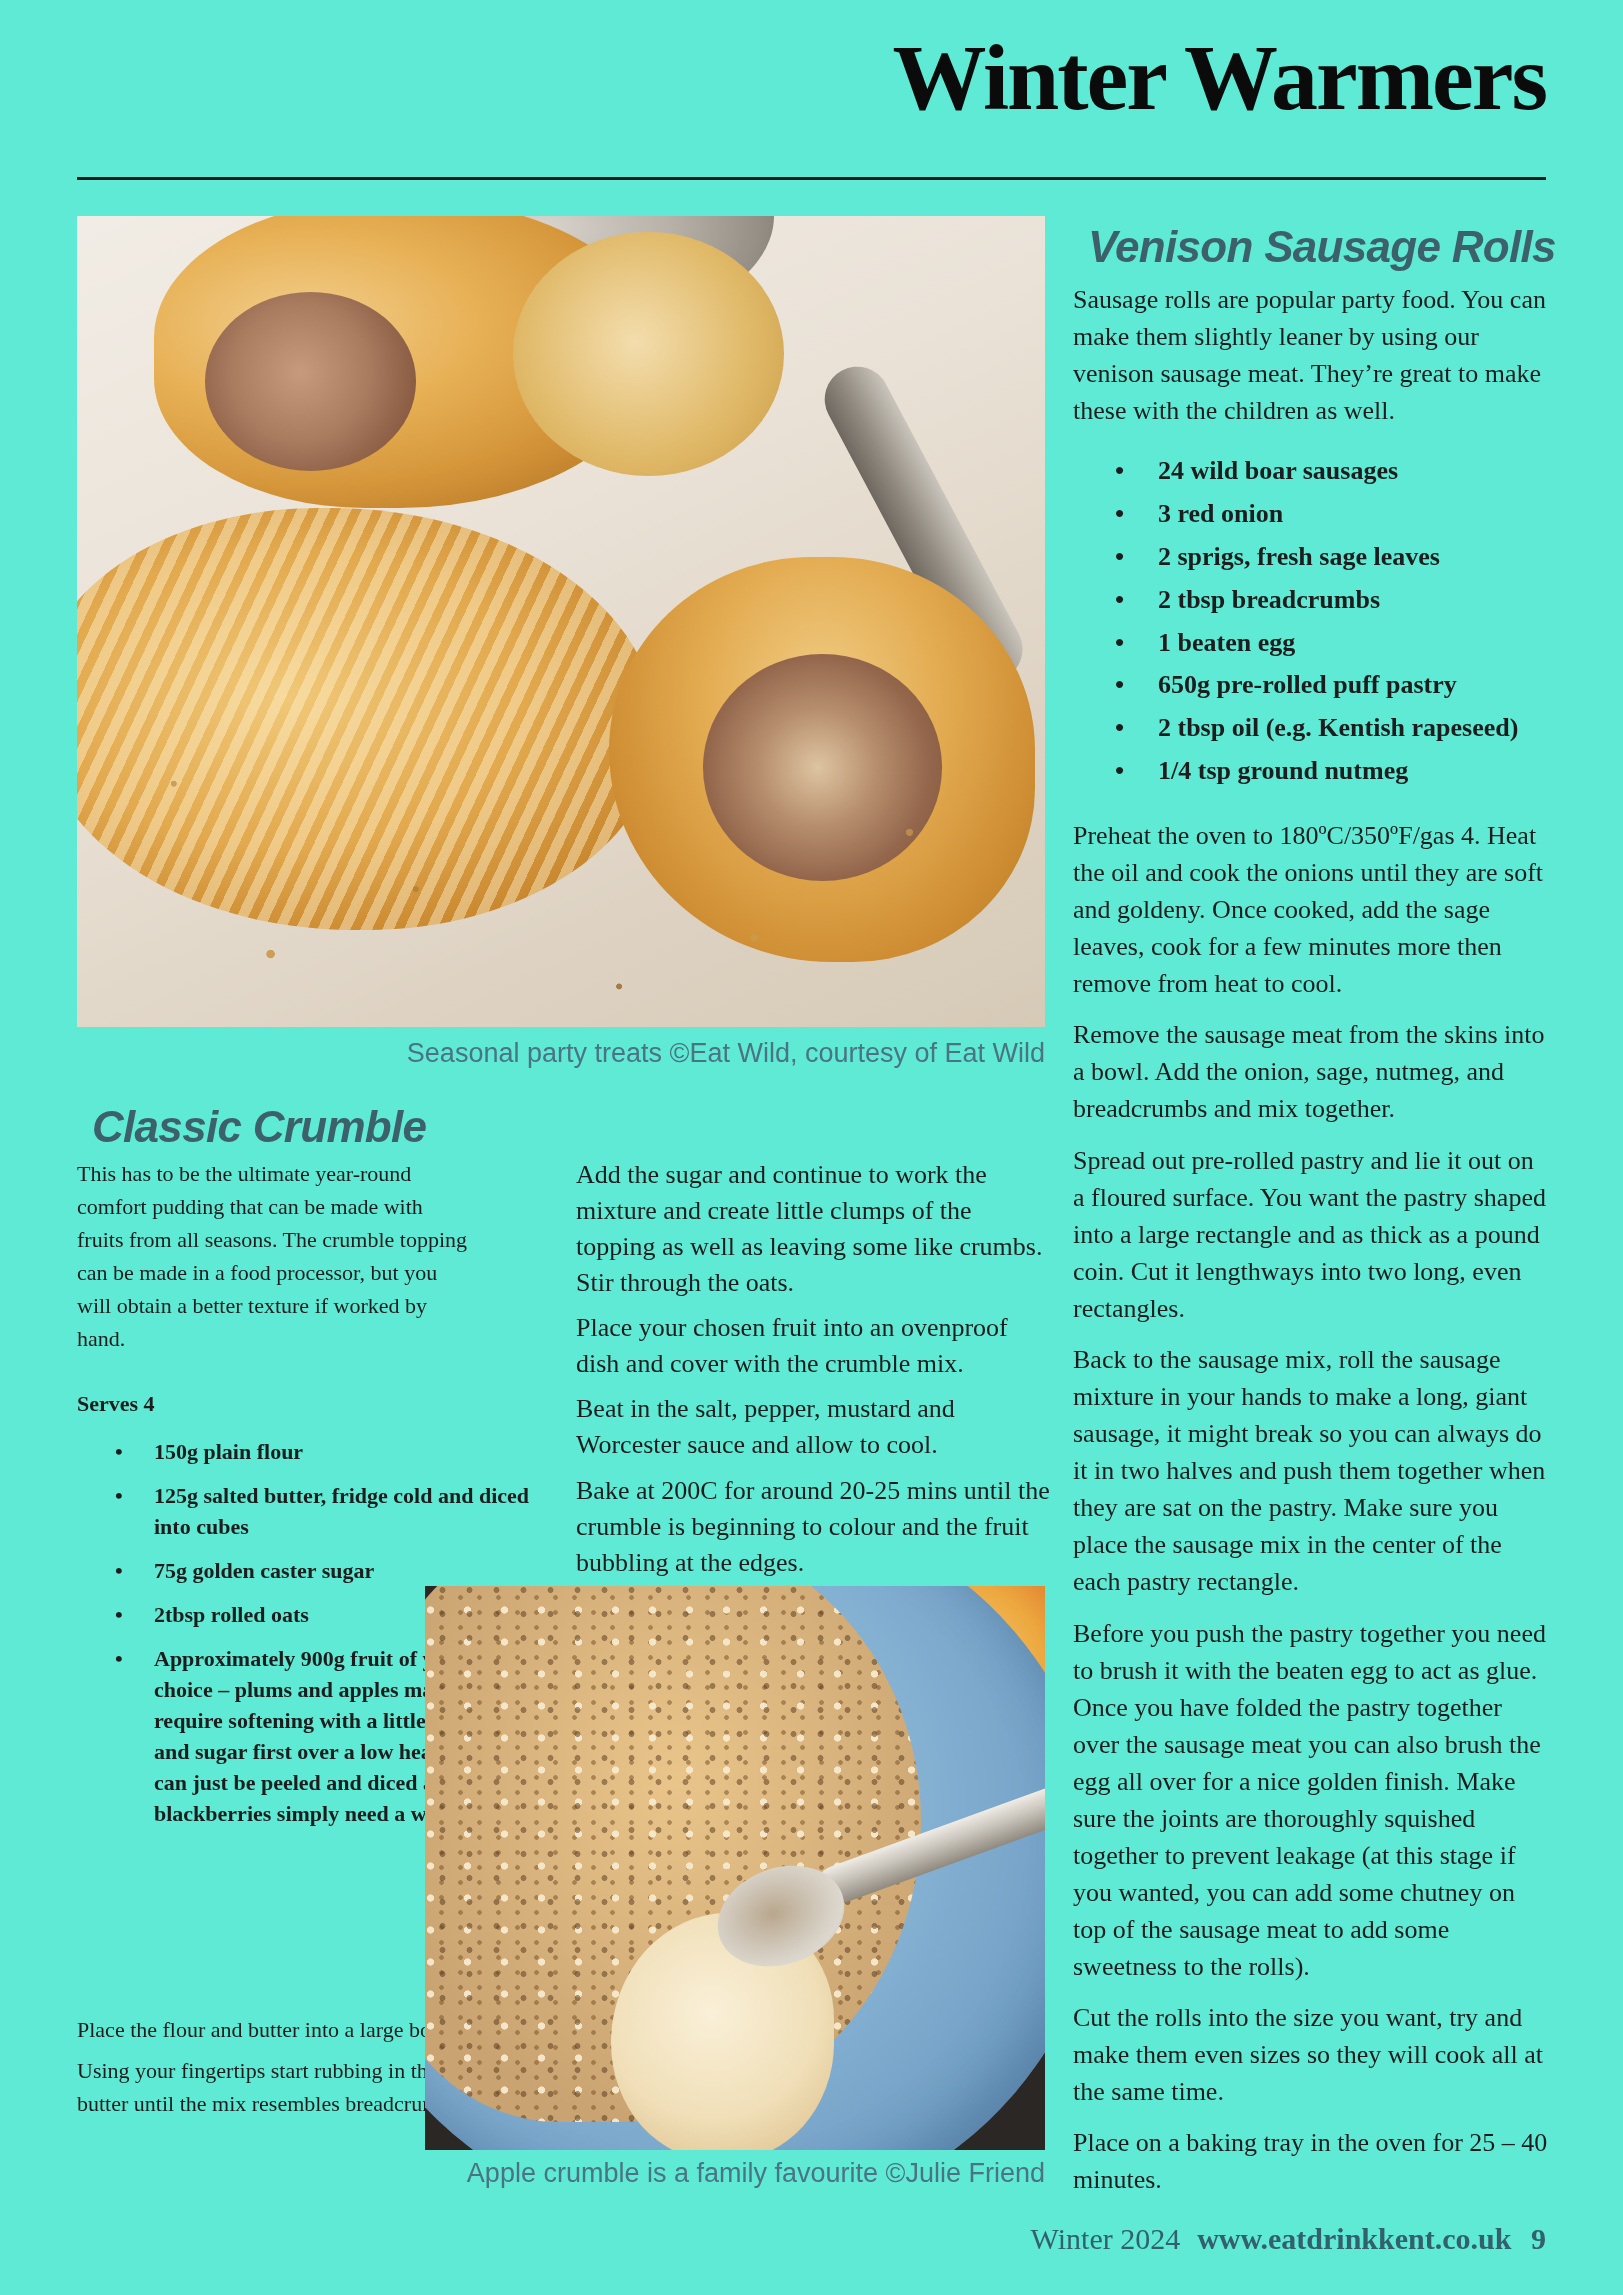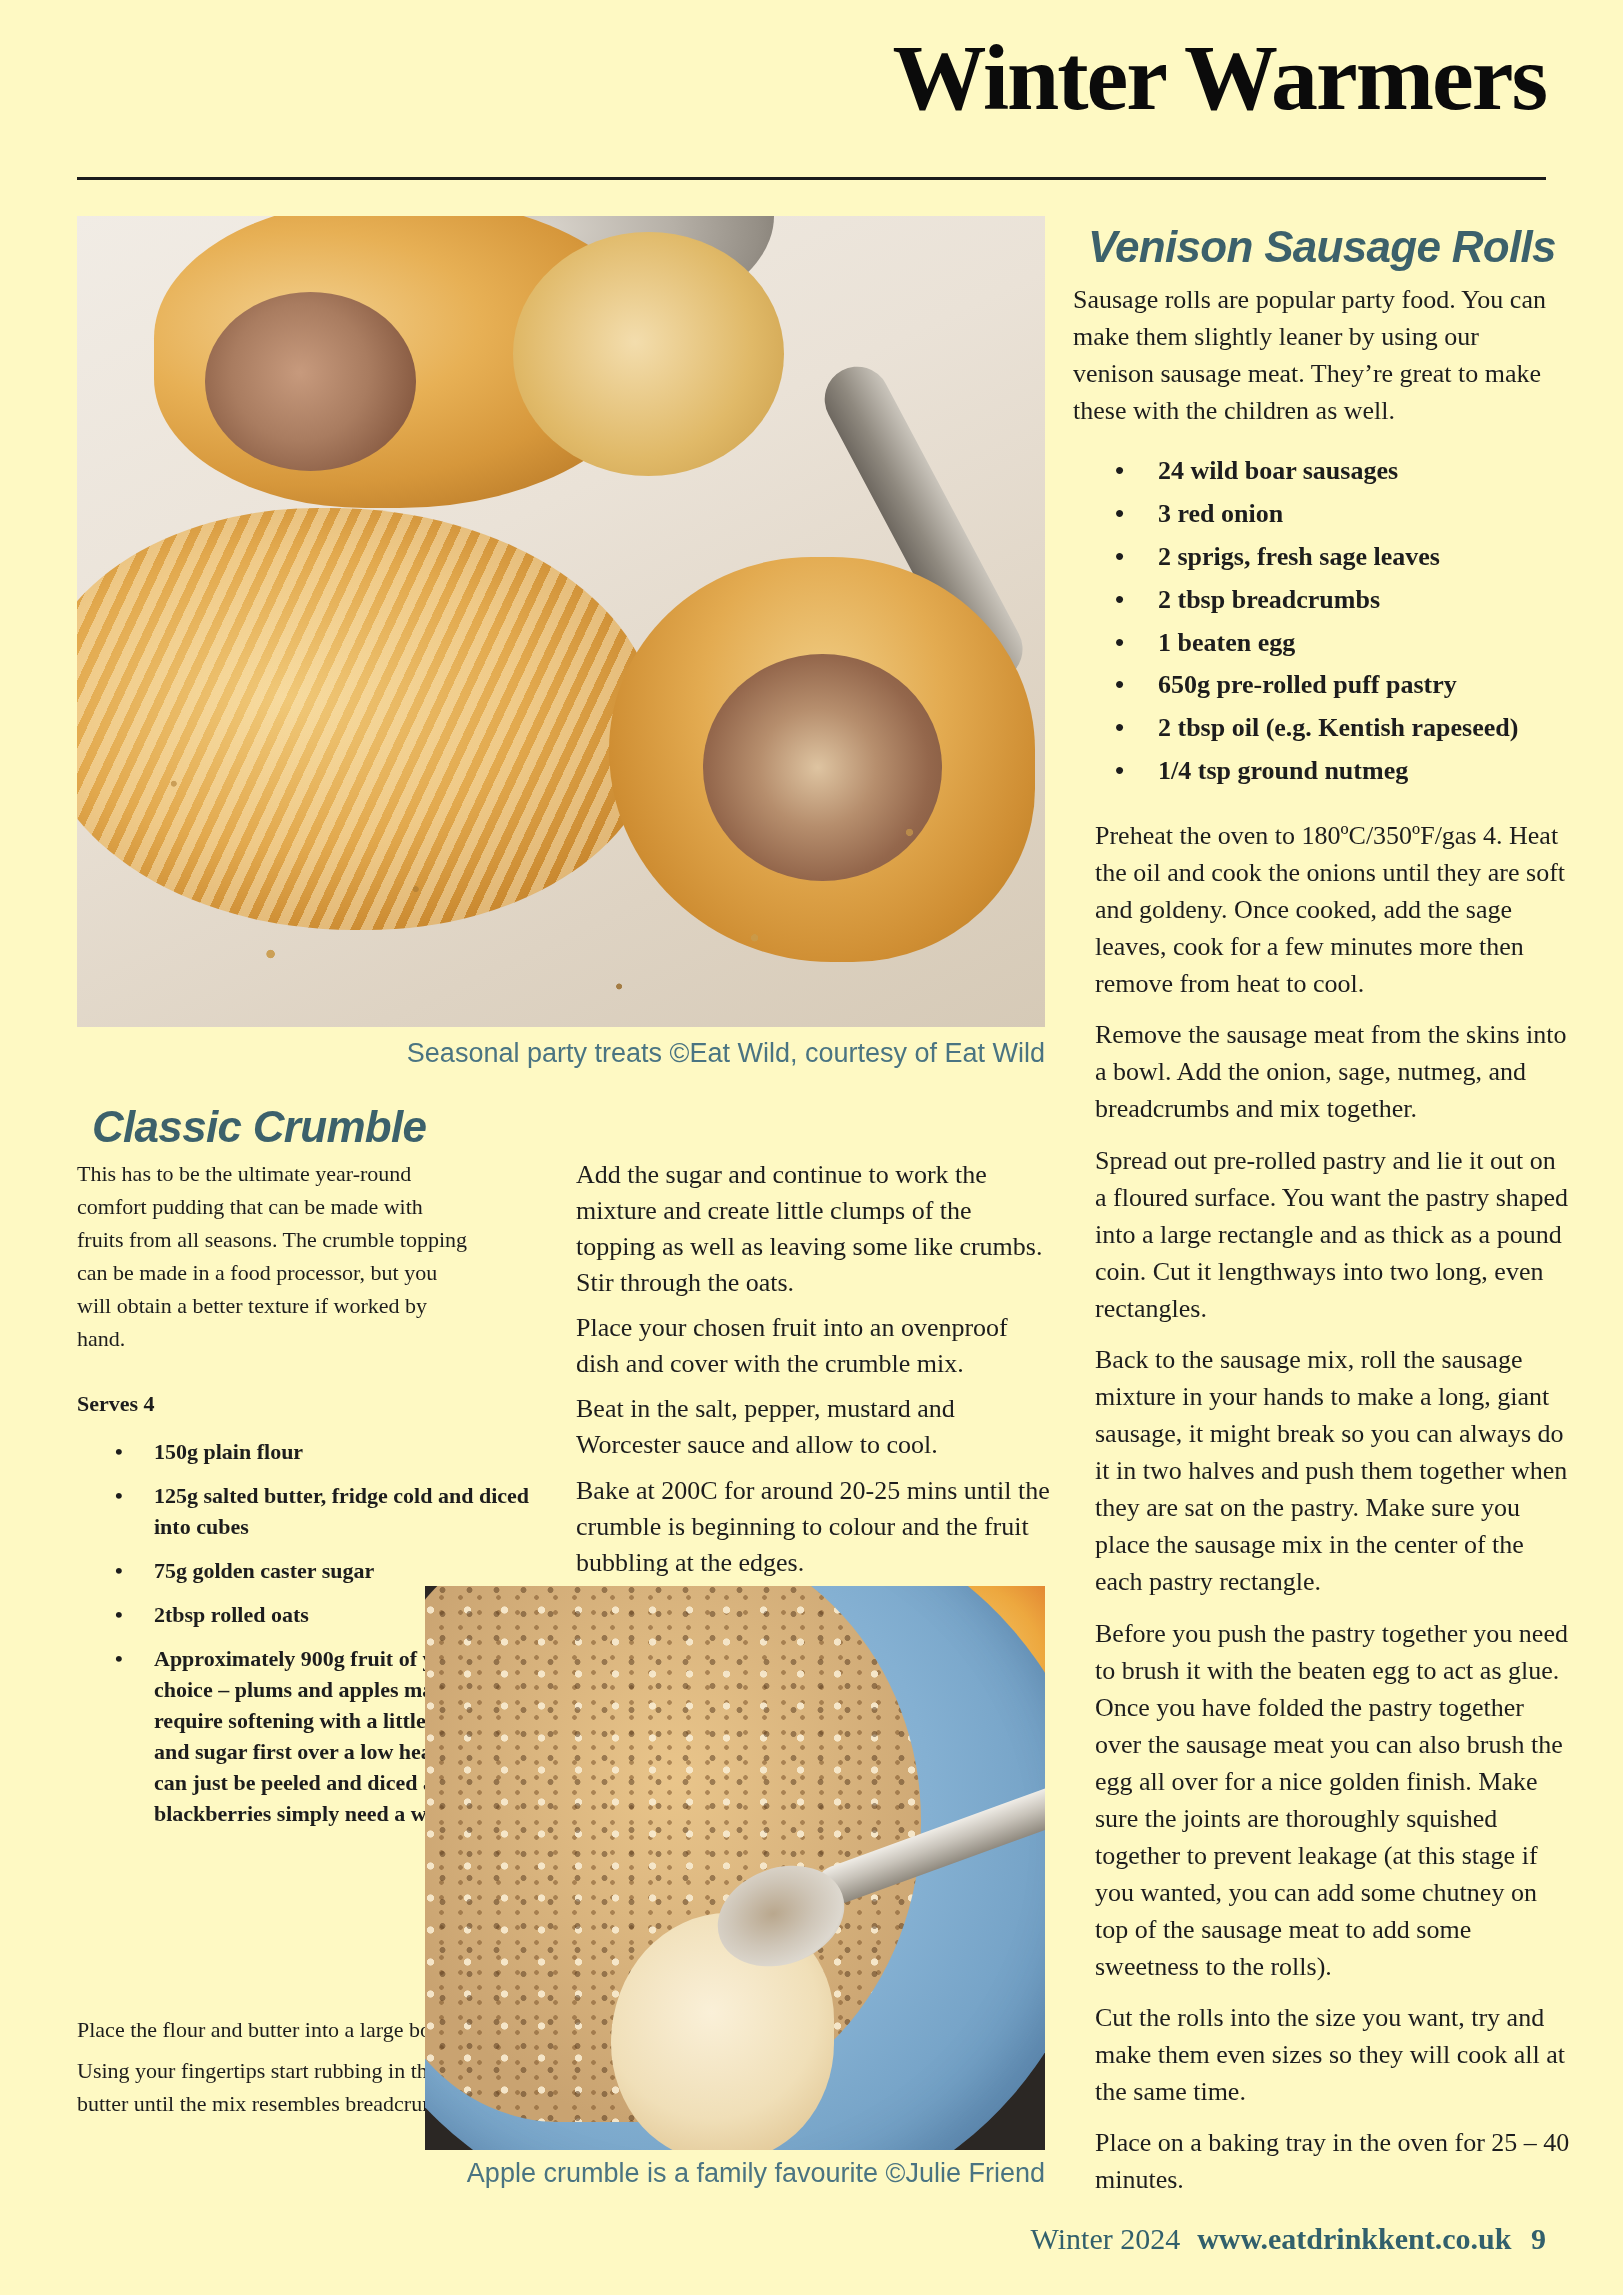--- a/index.html
+++ b/index.html
@@ -1,17 +1,17 @@
 <!DOCTYPE html>
 <html style="font-size:10.5px"><head>
 <meta charset="utf-8">
 <style>
   html,body{margin:0;padding:0;background:#ffffff;}
   .page{
-    position:relative;width:1623px;height:2295px;background:#fef9c3;overflow:hidden;
+    position:relative;width:1623px;height:2295px;background:#5eead4;overflow:hidden;
     font-family:"Liberation Serif",serif;color:#1d1d1d;
   }
   
   .page-title{
     position:absolute;top:26px;right:77px;margin:0;
     font-family:"Liberation Serif",serif;font-weight:bold;font-size:94px;
     letter-spacing:-2px;color:#0b0b0b;line-height:1.1;
   }
   .rule{position:absolute;left:77px;top:177px;width:1469px;height:3.3px;background:#1c1c1c;}
 
@@ -90,21 +90,21 @@
   .cc-ing li{padding-left:77px;font-size:22px;line-height:31px;margin-bottom:13px;}
   .cc-ing li::before{left:38px;}
   .cc-ing li.narrow{width:357px;}
   .cc-method-left{position:absolute;left:77px;top:2013px;width:393px;font-size:22px;line-height:33px;}
   .cc-method-left p{margin:0 0 7.9px 0;}
   .mid-col{position:absolute;left:576px;top:1157px;width:476px;font-size:26px;line-height:36px;}
   .vs-intro{position:absolute;left:1073px;top:281px;width:476px;font-size:26px;line-height:37px;}
   .vs-ing{position:absolute;left:1073px;top:452px;width:484px;}
   .vs-ing li{padding-left:85px;font-size:26px;line-height:37px;margin-bottom:5.9px;}
   .vs-ing li::before{left:42px;}
-  .vs-method{position:absolute;left:1073px;top:817px;width:476px;font-size:26px;line-height:37px;margin-left:22px;}
+  .vs-method{position:absolute;left:1073px;top:817px;width:476px;font-size:26px;line-height:37px;}
   .vs-method p{margin:0 0 14.4px 0;}
 
   
   .footer{position:absolute;top:2222px;right:77px;font-size:30px;color:#32606c;white-space:nowrap;}
   .footer .season{margin-right:17px;}
   .footer .website{font-weight:bold;}
   .footer .pageno{font-weight:bold;margin-left:19.6px;}
 </style>
 </head>
 <body>

